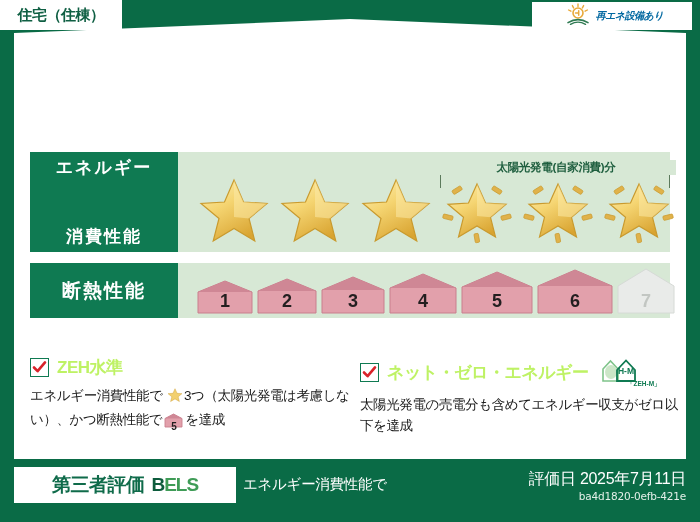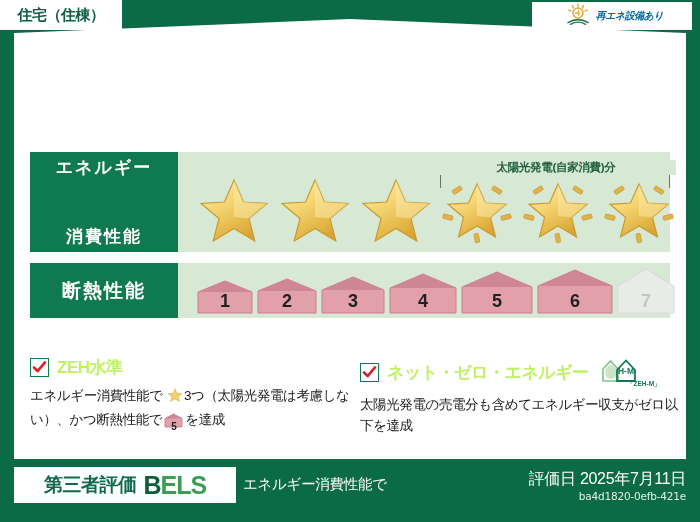--- a/index.html
+++ b/index.html
@@ -190,21 +190,21 @@
   
   #footer { position: absolute; left: 0; bottom: 0; width: 100%; height: 63px; z-index: 5; }
   #bels-box {
     position: absolute; left: 14px; top: 8px;
     width: 222px; height: 36px;
     background: #ffffff;
     display: flex; align-items: center; justify-content: center;
     gap: 7px;
   }
   #bels-eval { font-size: 19px; font-weight: bold; color: #0f6b4a; letter-spacing: -0.5px; }
-  #bels-word { font-size: 25px; font-weight: bold; letter-spacing: -1px; }
+  #bels-word { font-size: 19px; font-weight: bold; letter-spacing: -1px; }
   #bels-word .b1 { color: #0d5c3c; }
   #bels-word .b2 { color: #3f9c57; }
   #bldg-name {
     position: absolute; left: 243px; top: 16px;
     font-size: 14.5px; color: #ffffff; letter-spacing: -0.3px;
   }
   #eval-date {
     position: absolute; right: 14px; top: 10px;
     font-size: 16px; color: #ffffff; letter-spacing: -0.3px;
   }

